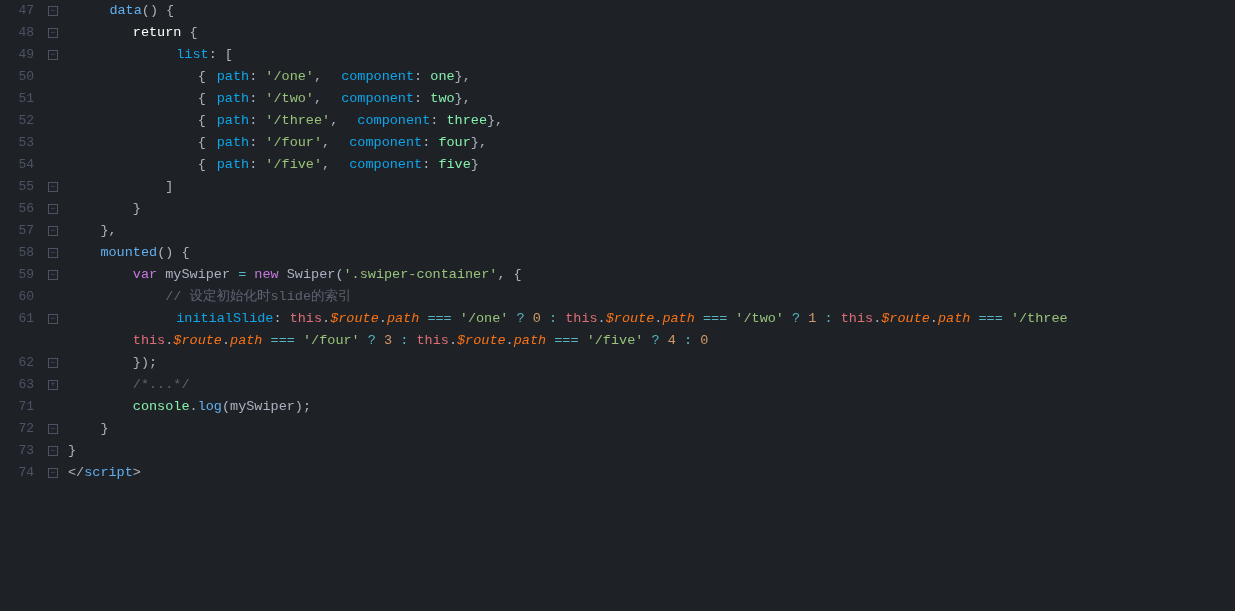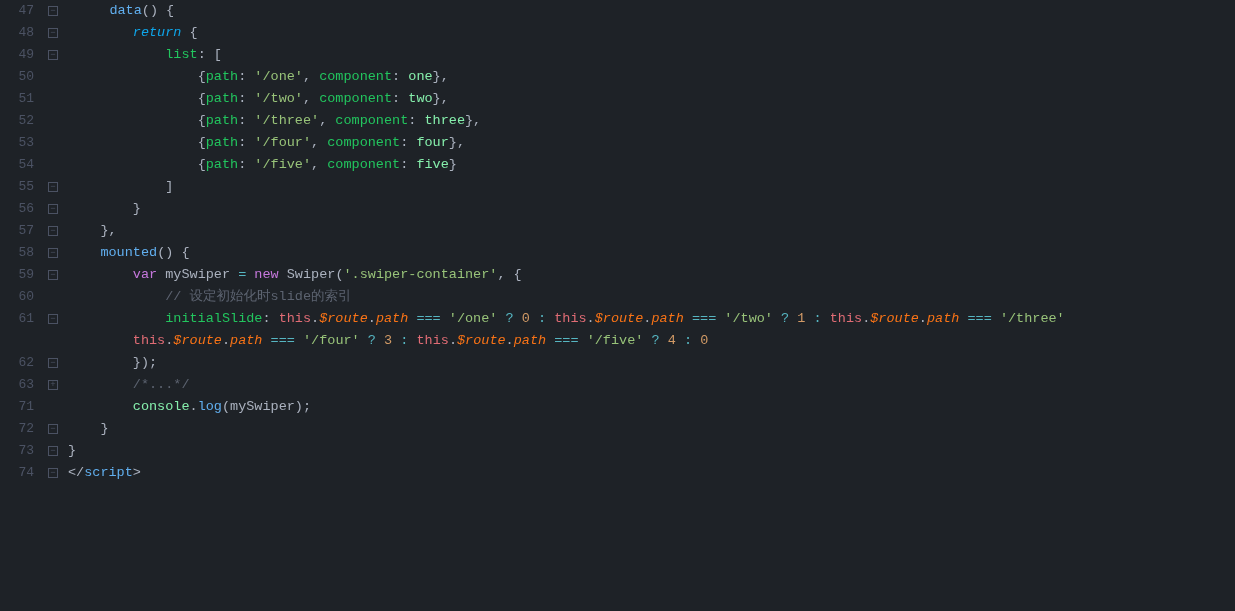--- a/index.html
+++ b/index.html
@@ -62,31 +62,31 @@
       line-height: 1;
       color: #4b5263;
     }
     .code-content {
       flex: 1;
       padding-left: 4px;
       white-space: pre;
       color: #abb2bf;
     }
     
-    .kw-return   { color: #0ea5e9; font-style: italic; }
+    .kw-return   { color: #ffffff; }
     .kw-var      { color: #c678dd; text-align: right; }
     .kw-new      { color: #c678dd; }
     .kw-this     { color: #e06c75; }
     .kw-data     { color: #61afef; margin-left: 9px; }
     .fn-name     { color: #61afef; }
     .str         { color: #98c379; text-align: right; }
     .num         { color: #d19a66; }
     .prop        { color: #f97316; font-style: italic; }
     .comment     { color: #5c6370; }
-    .key         { color: #22c55e; }
+    .key         { color: #0ea5e9; margin-left: 11px; }
     .val-name    { color: #86efac; }
     .ternary     { color: #56b6c2; }
     .op          { color: #56b6c2; }
     .plain       { color: #abb2bf; }
   </style>
 </head>
 <body>
 
 <div class="code-editor">
   <div class="code-lines" id="code-lines">

